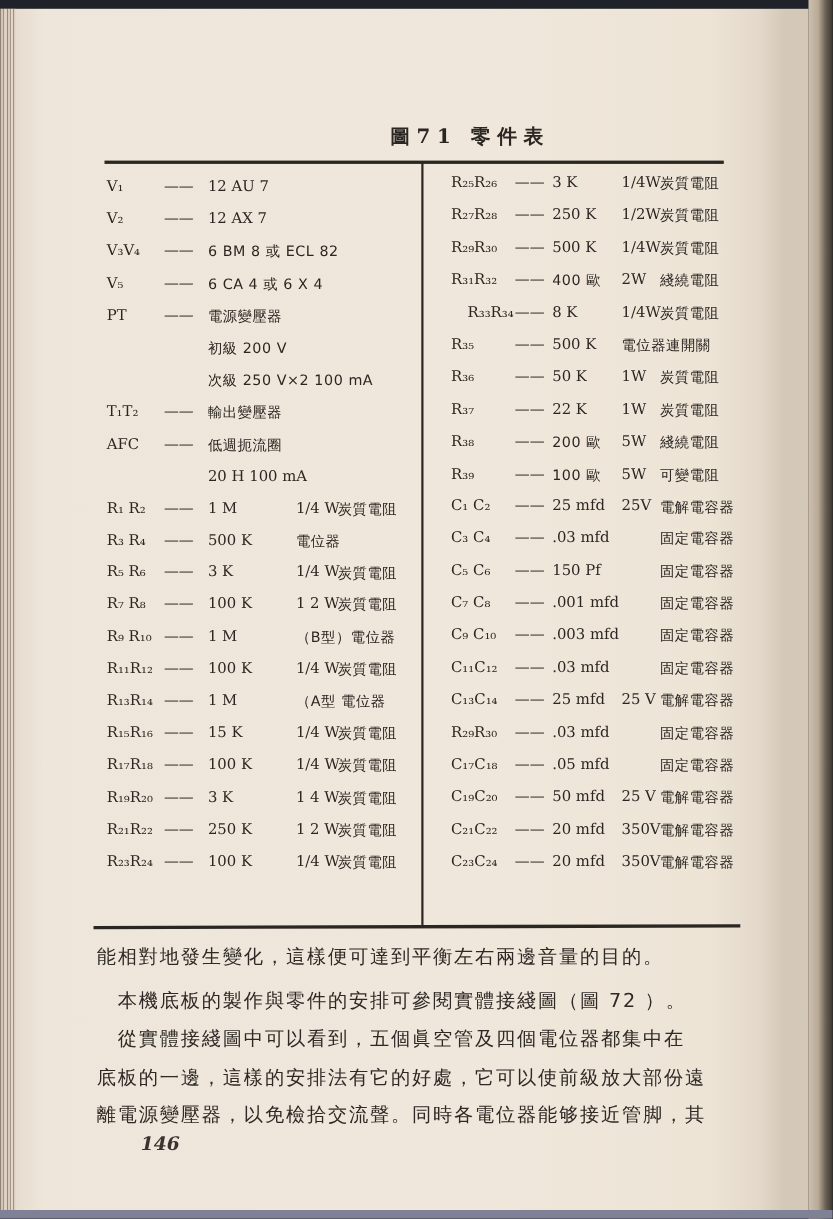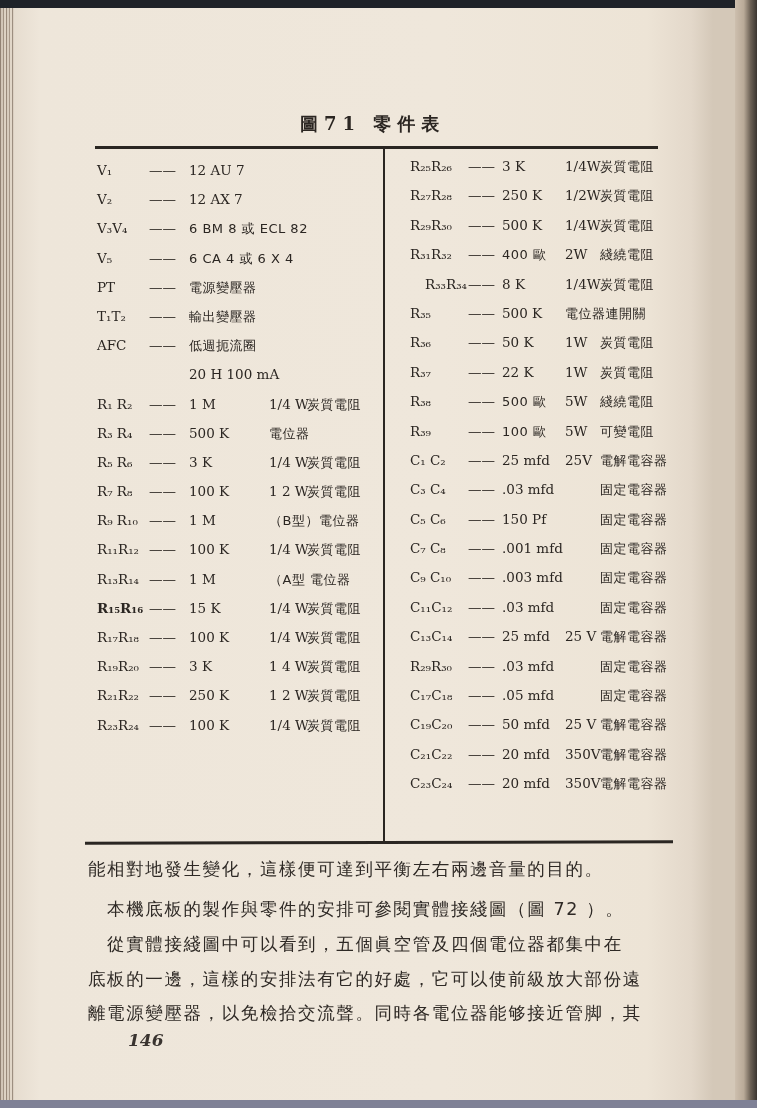--- a/index.html
+++ b/index.html
@@ -24,21 +24,21 @@
   }
   .bottom-shadow {
     position: absolute; left: 0; top: 1100px; width: 757px; height: 8px;
     background: #7f8196;
   }
   .top-band {
     position: absolute; left: 0; top: 0; width: 757px; height: 8px; background: #1f2228;
   }
 
   .title {
-    position: absolute; left: 300px; top: 112px; width: 200px; text-align: left;
+    position: absolute; left: 300px; top: 112px; width: 200px; text-align: right;
     font-size: 18px; font-weight: bold; letter-spacing: 6px;
   }
   .rule-top {
     position: absolute; left: 95px; top: 146px; width: 563px; height: 3px; background: #2a2622;
   }
   .rule-bottom {
     position: absolute; left: 85px; top: 841px; width: 588px; height: 3px; background: #2a2622;
     transform: rotate(-0.15deg);
   }
   .divider {
@@ -107,20 +107,34 @@
       <span class="cn" style="left: 210px;"></span>
     </div>
     <div class="row">
       <span style="left: 0px;">PT</span>
       <span style="left: 52px;">——</span>
       <span class="cn" style="left: 92px;">電源變壓器</span>
       <span style="left: 172px;"></span>
       <span class="cn" style="left: 210px;"></span>
     </div>
     <div class="row">
+      <span style="left: 0px;"></span>
+      <span style="left: 52px;"></span>
+      <span class="cn" style="left: 92px;">初級 200 V</span>
+      <span style="left: 172px;"></span>
+      <span class="cn" style="left: 210px;"></span>
+    </div>
+    <div class="row">
+      <span style="left: 0px;"></span>
+      <span style="left: 52px;"></span>
+      <span class="cn" style="left: 92px;">次級 250 V×2   100 mA</span>
+      <span style="left: 172px;"></span>
+      <span class="cn" style="left: 210px;"></span>
+    </div>
+    <div class="row">
       <span style="left: 0px;">T₁T₂</span>
       <span style="left: 52px;">——</span>
       <span class="cn" style="left: 92px;">輸出變壓器</span>
       <span style="left: 172px;"></span>
       <span class="cn" style="left: 210px;"></span>
     </div>
     <div class="row">
       <span style="left: 0px;">AFC</span>
       <span style="left: 52px;">——</span>
       <span class="cn" style="left: 92px;">低週扼流圈</span>
@@ -177,21 +191,21 @@
       <span class="cn" style="left: 210px;">炭質電阻</span>
     </div>
     <div class="row">
       <span style="left: 0px;">R₁₃R₁₄</span>
       <span style="left: 52px;">——</span>
       <span style="left: 92px;">1  M</span>
       <span class="cn" style="left: 172px;">（A型  電位器</span>
       <span class="cn" style="left: 210px;"></span>
     </div>
     <div class="row">
-      <span style="left: 0px; font-weight: bold;">R₁₅R₁₆</span>
+      <span style="left: 0px;">R₁₅R₁₆</span>
       <span style="left: 52px;">——</span>
       <span style="left: 92px;">15  K</span>
       <span style="left: 172px;">1/4 W</span>
       <span class="cn" style="left: 210px;">炭質電阻</span>
     </div>
     <div class="row">
       <span style="left: 0px;">R₁₇R₁₈</span>
       <span style="left: 52px;">——</span>
       <span style="left: 92px;">100 K</span>
       <span style="left: 172px;">1/4 W</span>
@@ -272,21 +286,21 @@
     <div class="row">
       <span style="left: 0px;">R₃₇</span>
       <span style="left: 58px;">——</span>
       <span style="left: 92px;">22 K</span>
       <span style="left: 155px;">1W</span>
       <span class="cn" style="left: 190px;">炭質電阻</span>
     </div>
     <div class="row">
       <span style="left: 0px;">R₃₈</span>
       <span style="left: 58px;">——</span>
-      <span class="cn" style="left: 92px;">500 歐</span>
+      <span class="cn" style="left: 92px;">200 歐</span>
       <span style="left: 155px;">5W</span>
       <span class="cn" style="left: 190px;">綫繞電阻</span>
     </div>
     <div class="row">
       <span style="left: 0px;">R₃₉</span>
       <span style="left: 58px;">——</span>
       <span class="cn" style="left: 92px;">100 歐</span>
       <span style="left: 155px;">5W</span>
       <span class="cn" style="left: 190px;">可變電阻</span>
     </div>

